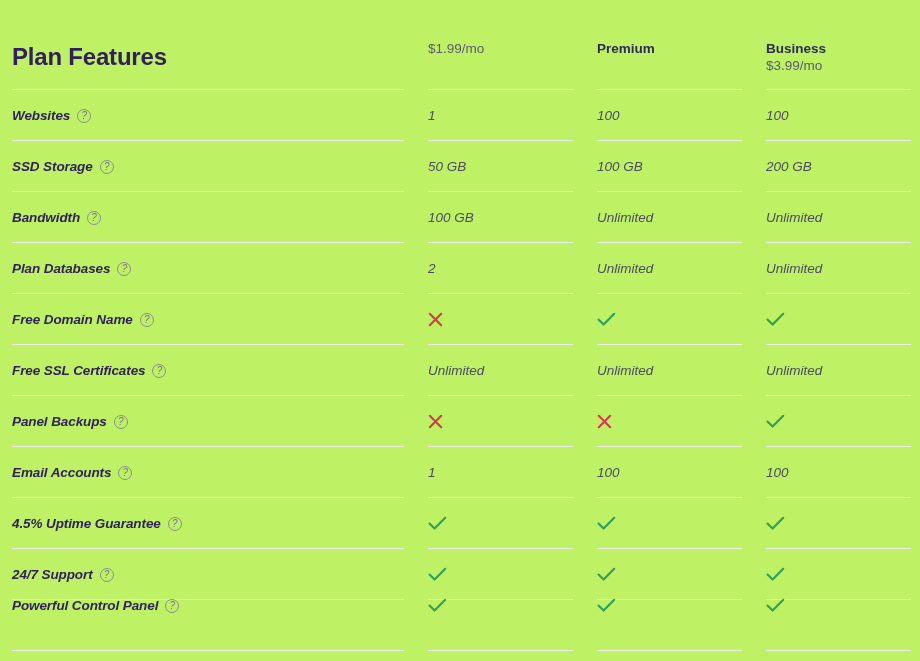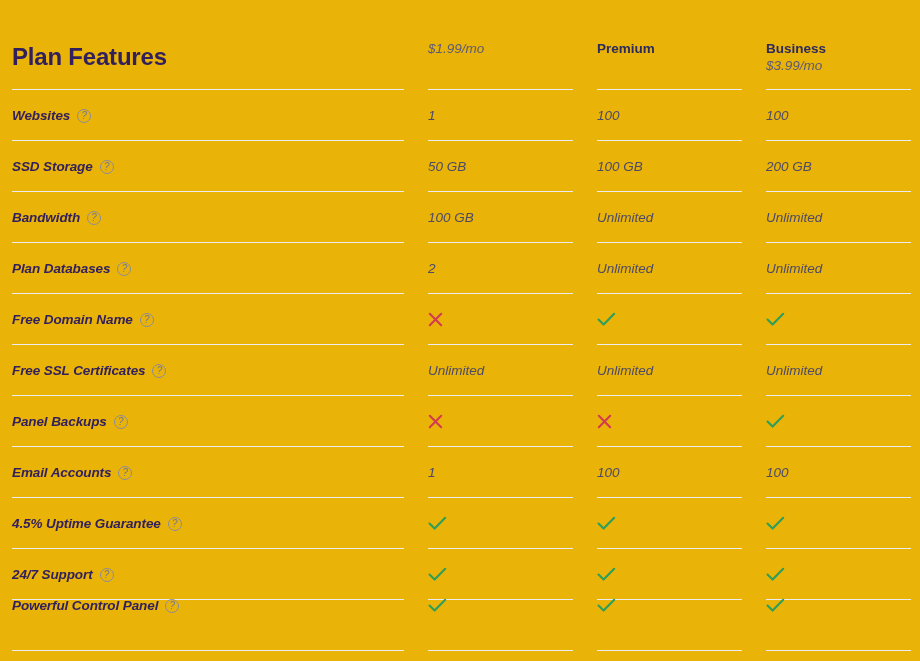--- a/index.html
+++ b/index.html
@@ -8,21 +8,21 @@
     height: 661px;
     background: #ffffff;
     font-family: "Liberation Sans", sans-serif;
     overflow: hidden;
   }
 
   .table-wrap {
     position: relative;
     width: 920px;
     height: 661px;
-    background: #eab308;
+    background: #bef264;
   }
 
   
   .thead {
     position: absolute;
     left: 0; top: 0;
     width: 920px;
     height: 90px;
   }
   .page-title {
@@ -46,21 +46,20 @@
     color: #2d2a5e;
     line-height: 17px;
     white-space: nowrap;
   }
   .plan-head .plan-price {
     font-size: 13.5px;
     font-weight: normal;
     color: #5c5a75;
     line-height: 18px;
     white-space: nowrap;
-    font-style: italic;
   }
   .plan-head.c0 { left: 428px; }
   .plan-head.c1 { left: 597px; }
   .plan-head.c2 { left: 766px; }
 
   
   .row {
     position: absolute;
     left: 0;
     width: 920px;

